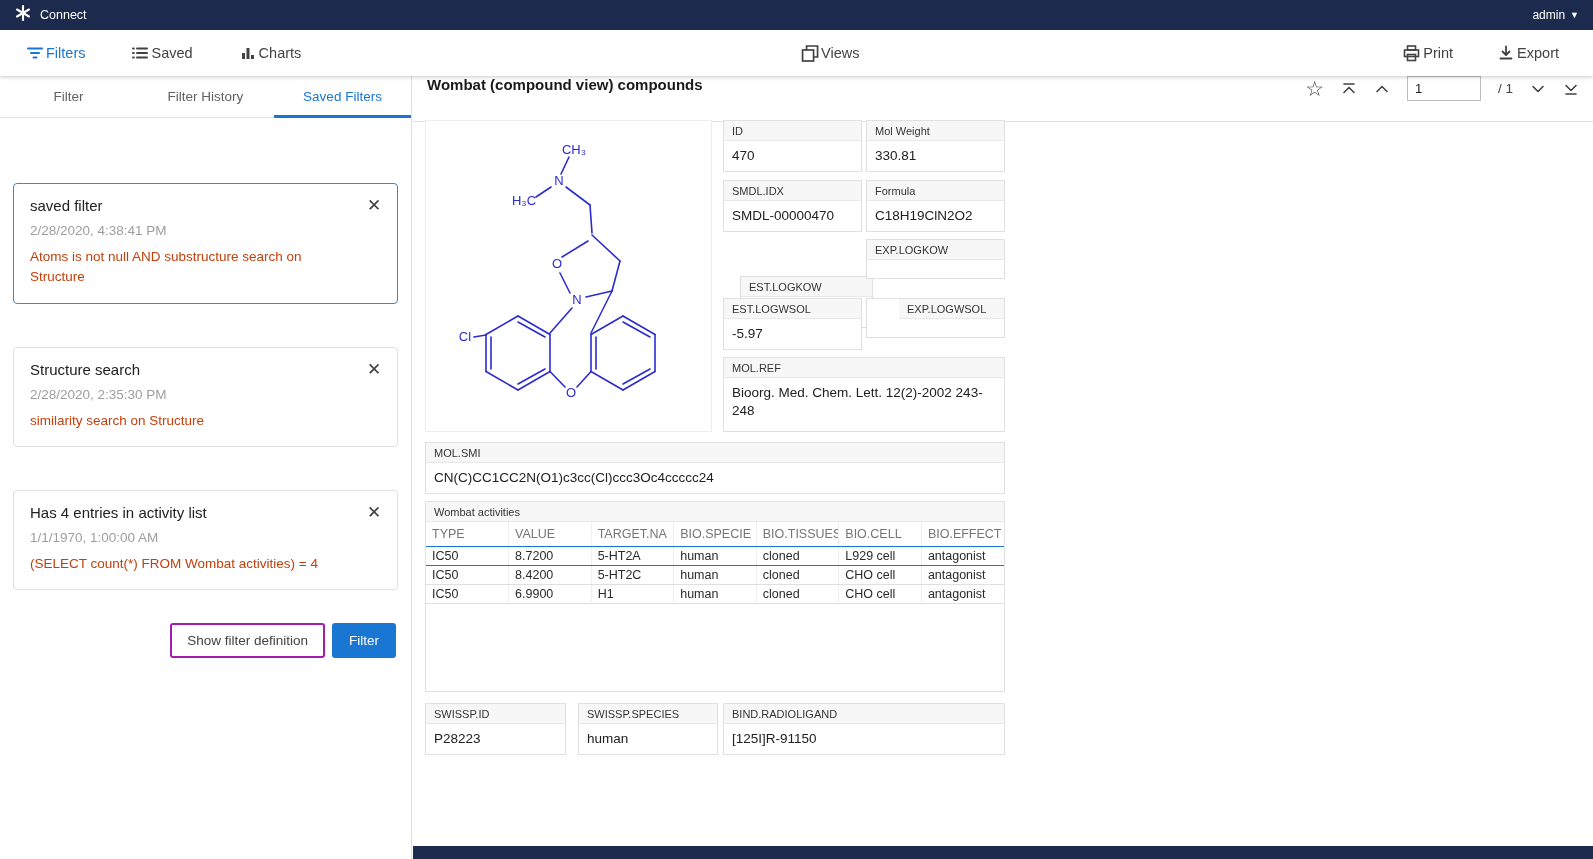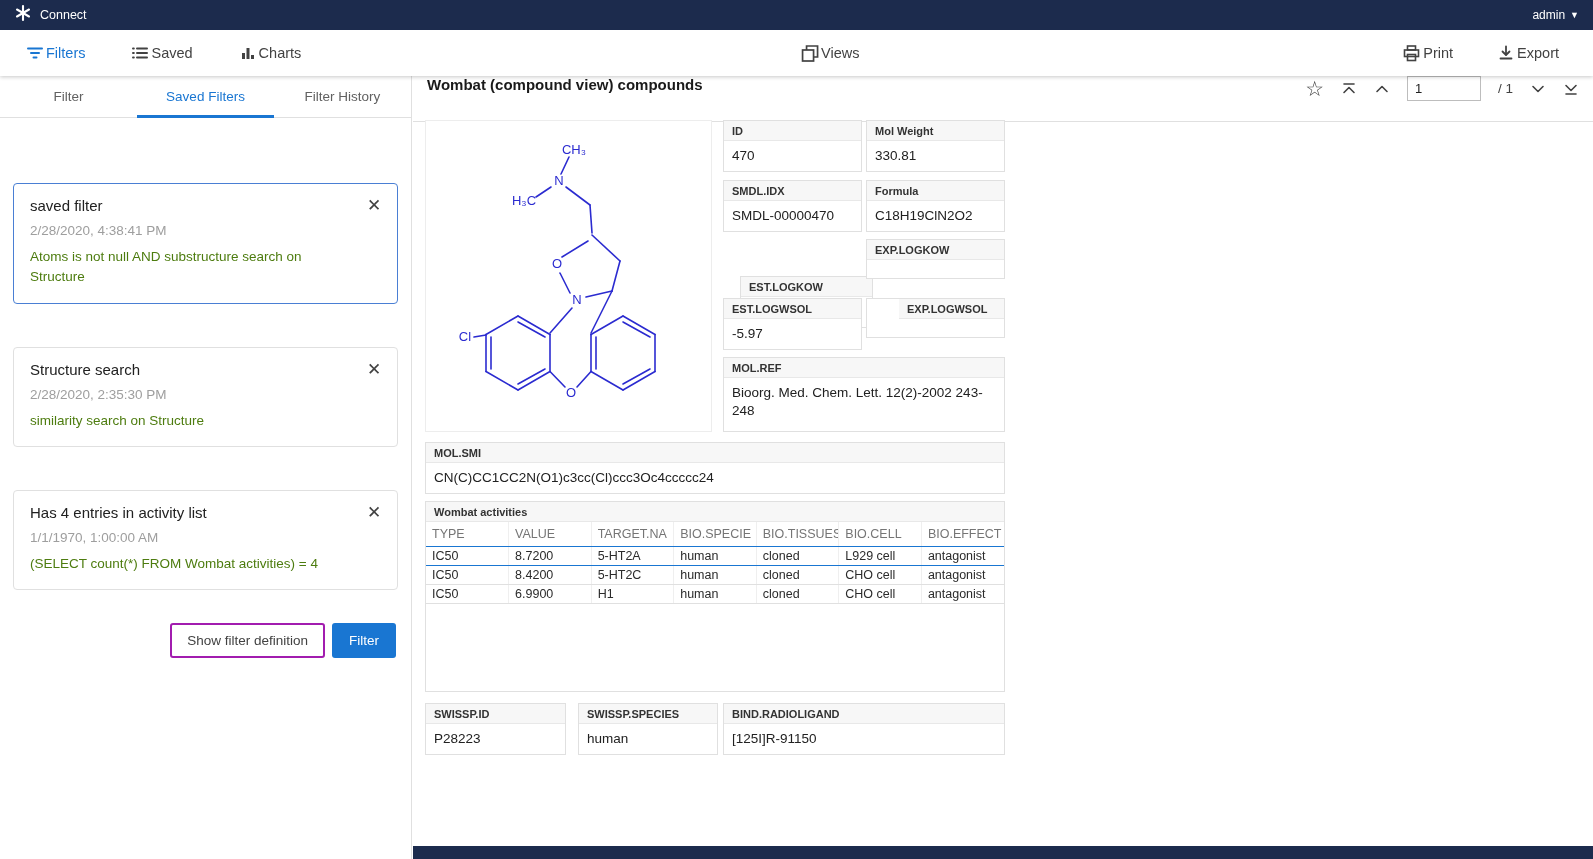--- a/index.html
+++ b/index.html
@@ -46,21 +46,21 @@
   .tab.active::after { content:""; position:absolute; left:0; right:0; bottom:-1px; height:3px; background:#1976d2; }
 
   .cards { padding:22px 13px 0 13px; }
   .card {
     position:relative; border:1px solid #e0e0e0; border-radius:4px;
     background:#fff; padding:13px 42px 15px 16px; margin-bottom:15px;margin-top:43px;
   }
   .card.selected { border-color:#4a7fd4; }
   .card-title { font-size:15px; color:#212121; margin-bottom:9px; }
   .card-time  { font-size:13.5px; color:#9e9e9e; margin-bottom:9px; }
-  .card-desc  { font-size:13.5px; color:#4d7c0f; line-height:1.5; max-width:310px; }
+  .card-desc  { font-size:13.5px; color:#c2410c; line-height:1.5; max-width:310px; }
   .card-close {
     position:absolute; top:13px; right:14px; width:18px; height:18px;
     font-size:17px; line-height:18px; text-align:center; color:#424242; cursor:pointer;
   }
 
   .sidebar-actions { display:flex; justify-content:flex-end; gap:7px; padding:18px 15px; }
   .btn-outline {
     border:2px solid #a21caf; background:#fff; color:#424242; font-size:13.5px;
     padding:8px 15px; border-radius:3px; cursor:pointer; font-family:inherit;
   }
@@ -80,21 +80,21 @@
   .star-glyph { font-size:21px; color:#424242; }
   .page-input {
     width:74px; height:25px; border:1px solid #bdbdbd; font-size:13px; padding:2px 7px;
     font-family:inherit; color:#212121;
   }
   .page-total { font-size:13.5px; }
 
   
   .fbox { position:absolute; border:1px solid #e0e0e0; background:#fff; }
   .flabel {
-    background:#f7f7f7; border-bottom:1px solid #e8e8e8; font-size:11px; font-weight:bold;
+    background:#f7f7f7; border-bottom:1px solid #e8e8e8; font-size:11px; font-weight:normal;
     color:#333; padding:4px 8px 3px 8px; white-space:nowrap; overflow:hidden;
   }
   .fvalue { font-size:13.5px; color:#212121; padding:6px 8px; min-height:18px; line-height:1.35; }
 
   .structure-panel {
     position:absolute; left:12px; top:44px; width:287px; height:312px;
     border:1px solid #ededed; background:#fff;
   }
   .structure-panel svg { display:block; }
 
@@ -219,25 +219,25 @@
       <span>Export</span>
     </span>
   </span>
 </div>
 
 <div class="sidebar">
   <div class="tabs">
     <div class="tab">
       <span>Filter</span>
     </div>
+    <div class="tab">
+      <span>Filter History</span>
+    </div>
     <div class="tab active">
       <span>Saved Filters</span>
-    </div>
-    <div class="tab">
-      <span>Filter History</span>
     </div>
   </div>
 
   <div class="cards">
     <div class="card selected">
       <div class="card-title">saved filter</div>
       <div class="card-time">2/28/2020, 4:38:41 PM</div>
       <div class="card-desc">Atoms is not null AND substructure search on Structure</div>
       <div class="card-close x-glyph">✕</div>
     </div>

